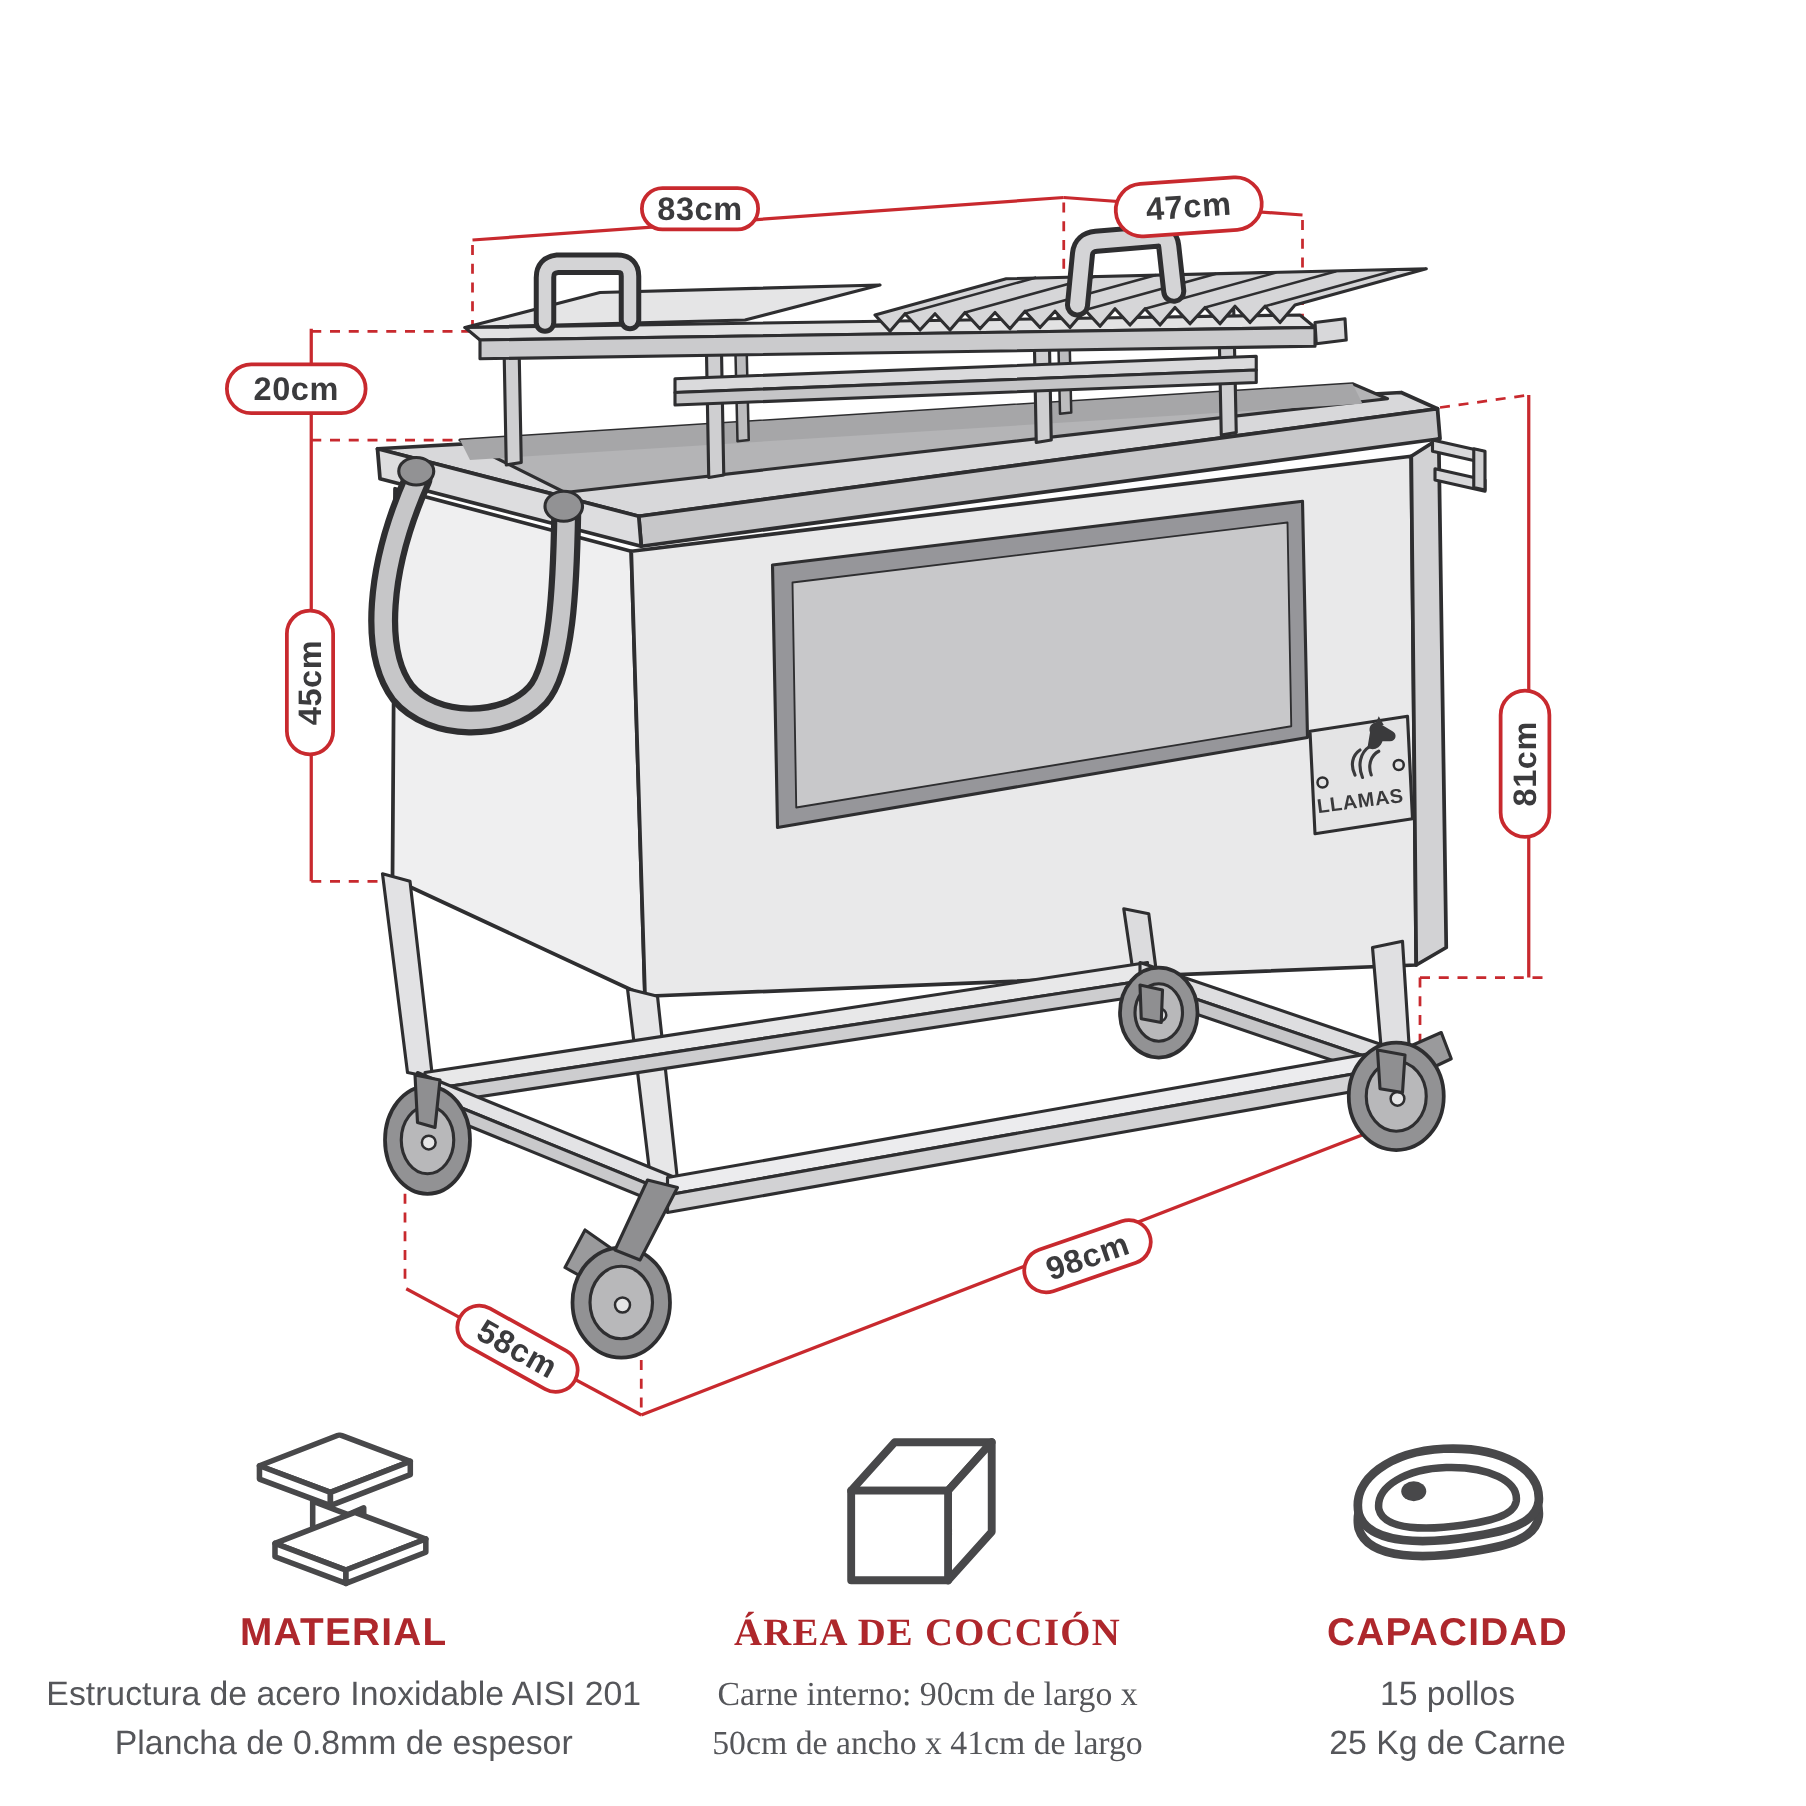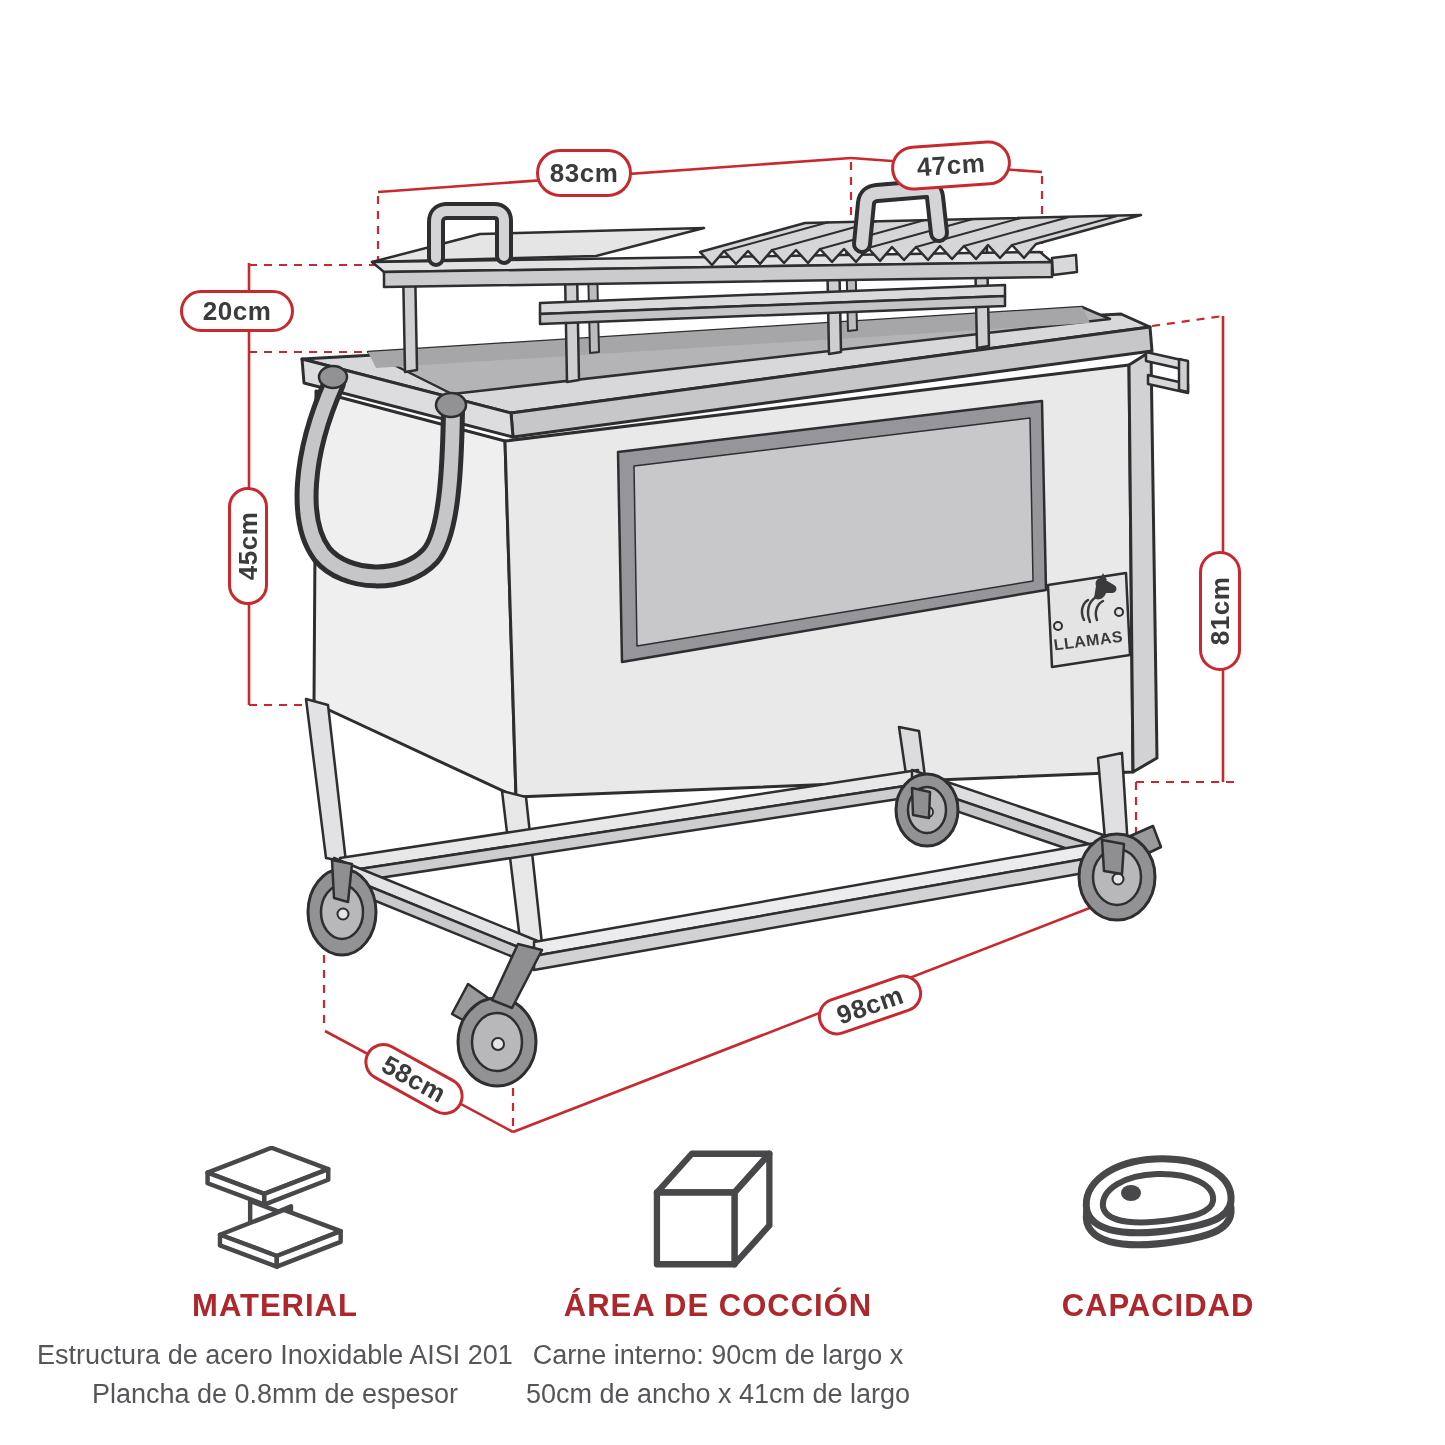--- a/index.html
+++ b/index.html
@@ -186,21 +186,21 @@
         <path d="M436,258 L436,222 Q436,212 446,211 L494,211 Q504,211 504,221 L504,256" fill="none" stroke="#2e2e30" stroke-width="18" stroke-linecap="round"></path>
         <path d="M436,258 L436,222 Q436,212 446,211 L494,211 Q504,211 504,221 L504,256" fill="none" stroke="#d4d4d6" stroke-width="10" stroke-linecap="round"></path>
       </g>
       <g>
         <path d="M862,244 L866,203 Q867,194 877,193 L925,189 Q934,188 935,197 L939,233" fill="none" stroke="#2e2e30" stroke-width="20" stroke-linecap="round"></path>
         <path d="M862,244 L866,203 Q867,194 877,193 L925,189 Q934,188 935,197 L939,233" fill="none" stroke="#d4d4d6" stroke-width="12" stroke-linecap="round"></path>
       </g>
     </g>
   </svg>
 
-  <div class="pill" style="left:536px;top:149px;width:96px;height:48px;">83cm</div>
+  <div class="pill" style="left:512px;top:149px;width:96px;height:36px;">83cm</div>
 
   <div class="pill" style="left:891px;top:143px;width:120px;height:45px;transform:rotate(-4deg);">47cm</div>
 
   <div class="pill" style="left:180px;top:290px;width:114px;height:42px;">20cm</div>
 
   <div class="pill" style="left:189px;top:526px;width:118px;height:40px;transform:rotate(-90deg);">45cm</div>
 
   <div class="pill" style="left:1160px;top:590px;width:120px;height:42px;transform:rotate(-90deg);">81cm</div>
 
   <div class="pill" style="left:816px;top:986px;width:108px;height:38px;transform:rotate(-19deg);">98cm</div>
@@ -220,21 +220,21 @@
         <polygon points="88,124 160,96 160,108 88,136"></polygon>
       </svg>
     </div>
     <div class="spec-title">MATERIAL</div>
     <div class="spec-lines">
       <div class="spec-line">Estructura de acero Inoxidable AISI 201</div>
       <div class="spec-line">Plancha de 0.8mm de espesor</div>
     </div>
   </div>
 
-  <div class="spec-col" style="left:456px;top:1146px;width:524px;">
+  <div class="spec-col" style="left:480px;top:1146px;width:524px;font-family:Liberation Serif, serif;">
     <div class="spec-icon">
       <svg width="150" height="126" viewBox="0 0 150 130" fill="#ffffff" stroke="#48484a" stroke-width="6.5" stroke-linejoin="round">
         <polygon points="12,48 48,8 128,8 92,48"></polygon>
         <polygon points="92,48 128,8 128,82 92,122"></polygon>
         <polygon points="12,48 92,48 92,122 12,122"></polygon>
       </svg>
     </div>
     <div class="spec-title">ÁREA DE COCCIÓN</div>
     <div class="spec-lines">
       <div class="spec-line">Carne interno: 90cm de largo x</div>
@@ -245,15 +245,19 @@
   <div class="spec-col" style="left:935px;top:1146px;width:446px;">
     <div class="spec-icon">
       <svg width="170" height="126" viewBox="0 0 170 120" fill="#ffffff" stroke="#48484a" stroke-width="7" stroke-linejoin="round" stroke-linecap="round">
         <path d="M14,74 C8,46 40,24 82,22 C128,20 160,38 158,64 C156,82 132,88 106,92 C70,98 22,100 14,74 Z"></path>
         <path d="M14,62 C8,34 40,12 82,10 C128,8 160,26 158,52 C156,70 132,76 106,80 C70,86 22,88 14,62 Z"></path>
         <path d="M30,58 C28,40 52,26 84,25 C118,24 142,36 140,52 C138,64 118,68 98,71 C70,75 34,76 30,58 Z" fill="none" stroke-width="6"></path>
         <ellipse cx="58" cy="44" rx="10" ry="8" fill="#48484a" stroke="none"></ellipse>
       </svg>
     </div>
     <div class="spec-title">CAPACIDAD</div>
+    <div class="spec-lines">
+      <div class="spec-line">15 pollos</div>
+      <div class="spec-line">25 Kg de Carne</div>
+    </div>
   </div>
 
 </div>
 
 </body></html>

